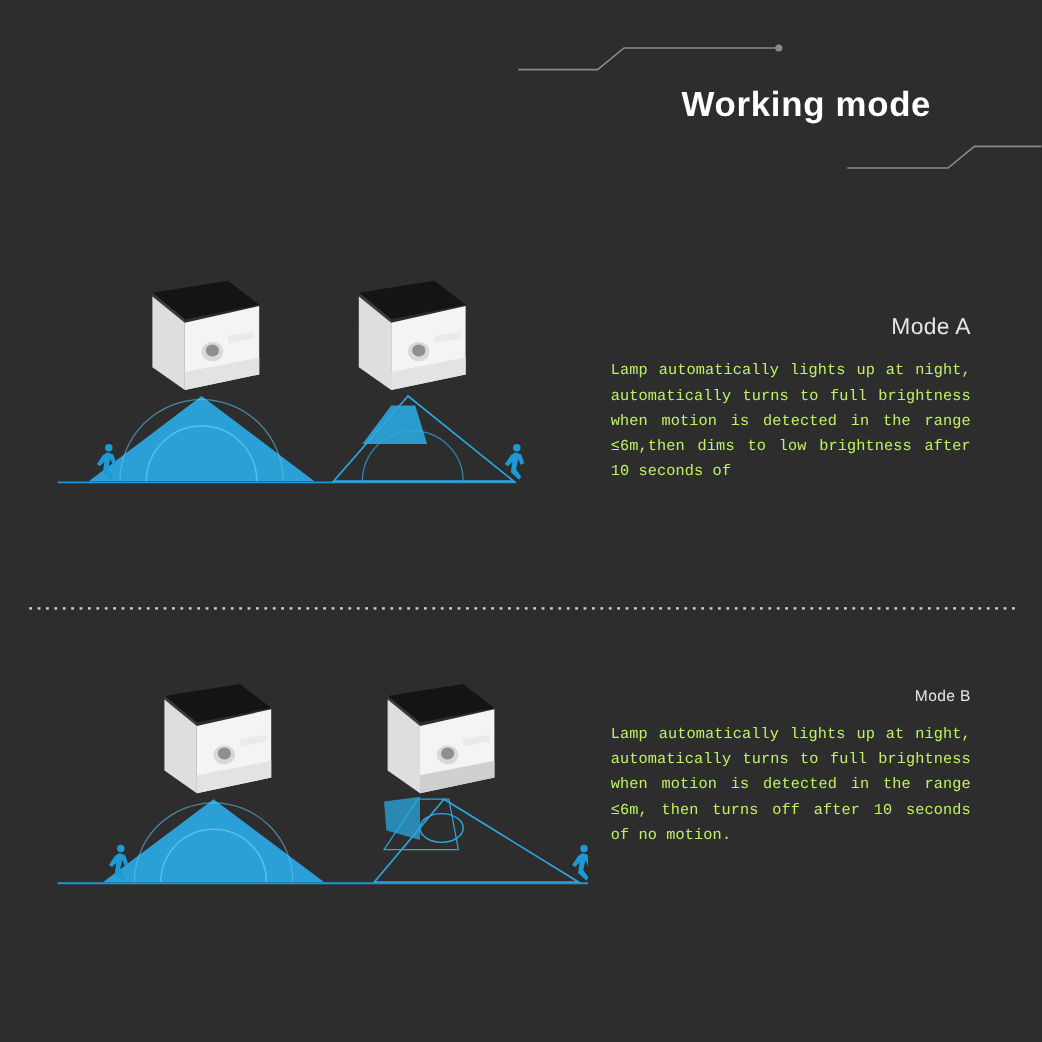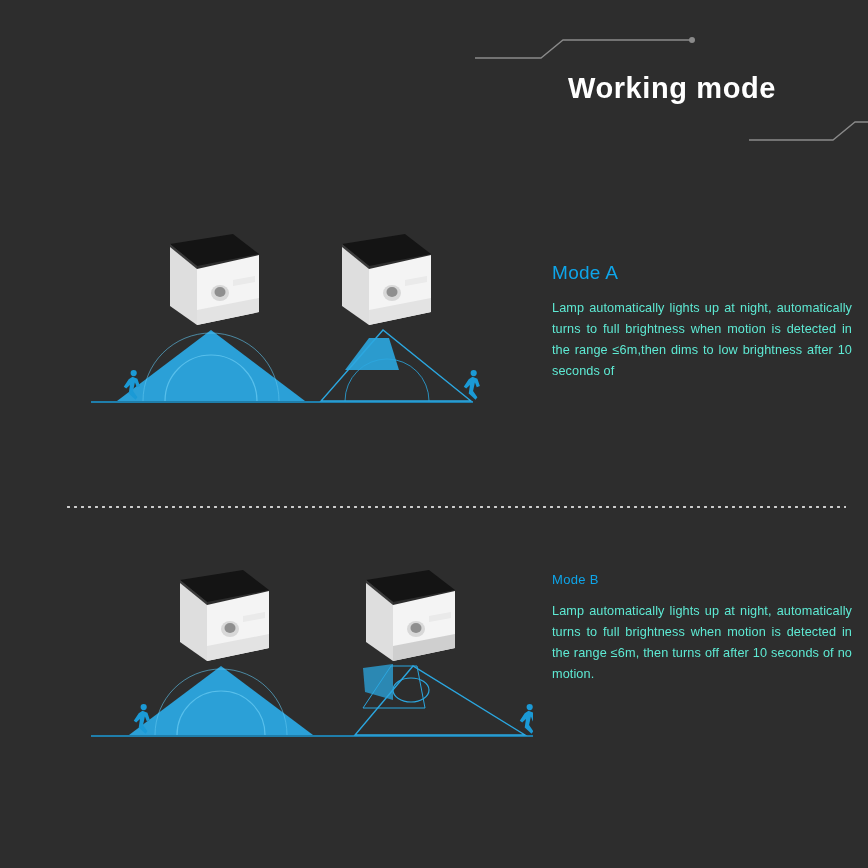--- a/index.html
+++ b/index.html
@@ -13,21 +13,20 @@
     overflow: hidden;
     font-family: "Liberation Sans", sans-serif;
     color: #ffffff;
     position: relative;
   }
 
   .page {
     position: absolute;
     inset: 0;
     background: #2d2d2d;
-    margin-left: 43px;
   }
 
   
   .header {
     position: absolute;
     top: 0; left: 0; right: 0;
     height: 160px;
   }
   .header-title {
     position: absolute;
@@ -76,32 +75,34 @@
   }
 
   .text-col {
     position: absolute;
     left: 509px;
     top: 32px;
     width: 300px;
   }
   .mode-title {
     font-size: 19px;
-    color: #0ea5e9;
+    color: #e5e5e5;
     margin: 0 0 14px 0;
     font-weight: normal;
     letter-spacing: 0.3px;
+    text-align: right;
   }
   .mode-desc {
     font-size: 12.7px;
     line-height: 21px;
-    color: #5eead4;
+    color: #bef264;
     margin: 0;
     text-align: justify;
     letter-spacing: 0.1px;
+    font-family: Liberation Mono, monospace;
   }
 
   .mode-b-title { font-size: 13px; }
 
   svg { display: block; }
 </style>
 </head>
 <body>
 
 <div class="page">

